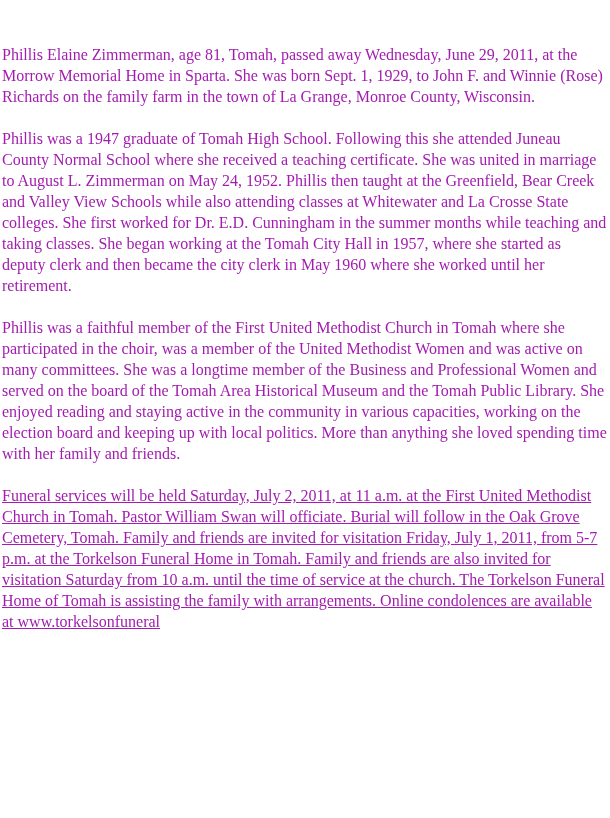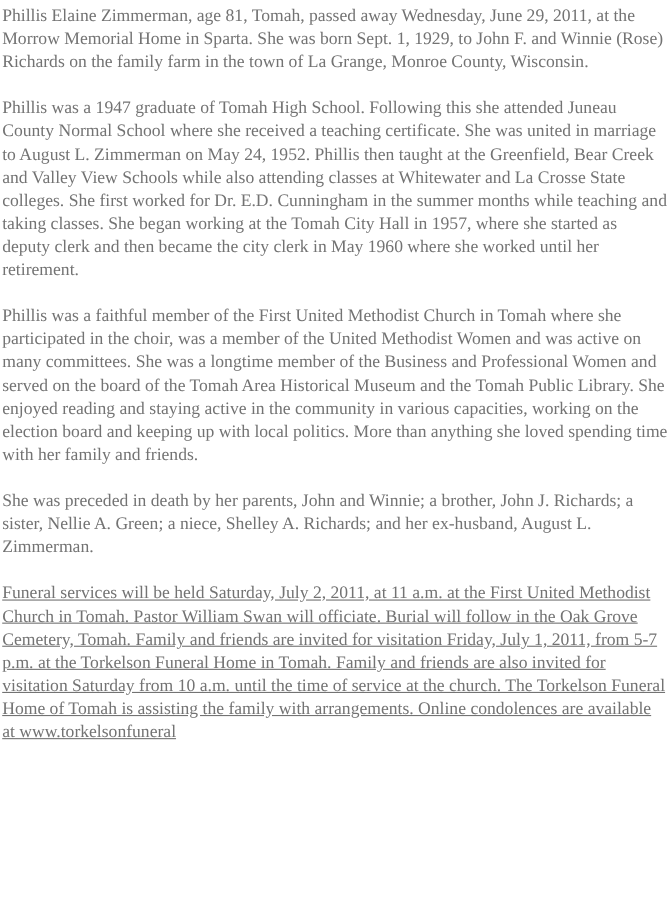--- a/index.html
+++ b/index.html
@@ -12,35 +12,35 @@
     height: 818px;
     box-sizing: border-box;
     padding: 4px 3px 0 2px;
     background: #ffffff;
     overflow: hidden;
   }
   .obituary-text {
     font-family: "Liberation Serif", "DejaVu Serif", serif;
     font-size: 16px;
     line-height: 21px;
-    color: #737373;
+    color: #a21caf;
+    margin-top: 40px;
   }
   .obituary-text p {
     margin: 0 0 21px 0;
     padding: 0;
   }
   .obituary-text p:last-child {
     margin-bottom: 0;
     text-decoration: underline;
   }
 </style>
 </head>
 <body>
 
 <div class="page">
   <div class="obituary-text">
     <p>Phillis Elaine Zimmerman, age 81, Tomah, passed away Wednesday, June 29, 2011, at the Morrow Memorial Home in Sparta. She was born Sept. 1, 1929, to John F. and Winnie (Rose) Richards on the family farm in the town of La Grange, Monroe County, Wisconsin.</p>
     <p>Phillis was a 1947 graduate of Tomah High School. Following this she attended Juneau County Normal School where she received a teaching certificate. She was united in marriage to August L. Zimmerman on May 24, 1952. Phillis then taught at the Greenfield, Bear Creek and Valley View Schools while also attending classes at Whitewater and La Crosse State colleges. She first worked for Dr. E.D. Cunningham in the summer months while teaching and taking classes. She began working at the Tomah City Hall in 1957, where she started as deputy clerk and then became the city clerk in May 1960 where she worked until her retirement.</p>
     <p>Phillis was a faithful member of the First United Methodist Church in Tomah where she participated in the choir, was a member of the United Methodist Women and was active on many committees. She was a longtime member of the Business and Professional Women and served on the board of the Tomah Area Historical Museum and the Tomah Public Library. She enjoyed reading and staying active in the community in various capacities, working on the election board and keeping up with local politics. More than anything she loved spending time with her family and friends.</p>
-    <p>She was preceded in death by her parents, John and Winnie; a brother, John J. Richards; a sister, Nellie A. Green; a niece, Shelley A. Richards; and her ex-husband, August L. Zimmerman.</p>
     <p>Funeral services will be held Saturday, July 2, 2011, at 11 a.m. at the First United Methodist Church in Tomah. Pastor William Swan will officiate. Burial will follow in the Oak Grove Cemetery, Tomah. Family and friends are invited for visitation Friday, July 1, 2011, from 5-7 p.m. at the Torkelson Funeral Home in Tomah. Family and friends are also invited for visitation Saturday from 10 a.m. until the time of service at the church. The Torkelson Funeral Home of Tomah is assisting the family with arrangements. Online condolences are available at www.torkelsonfuneral</p>
   </div>
 </div>
 
 </body></html>

